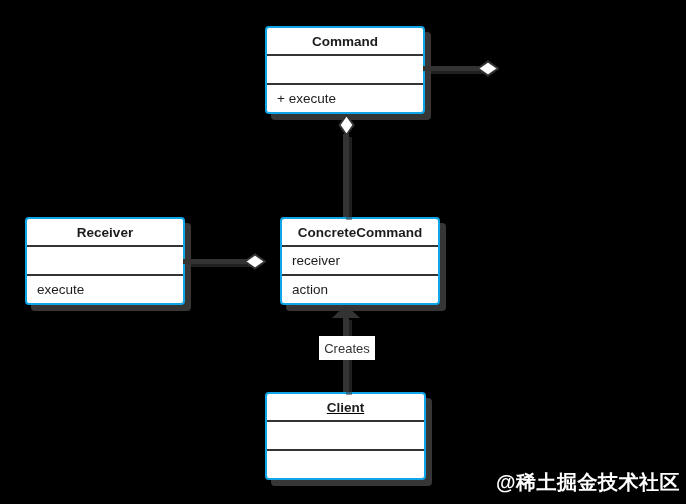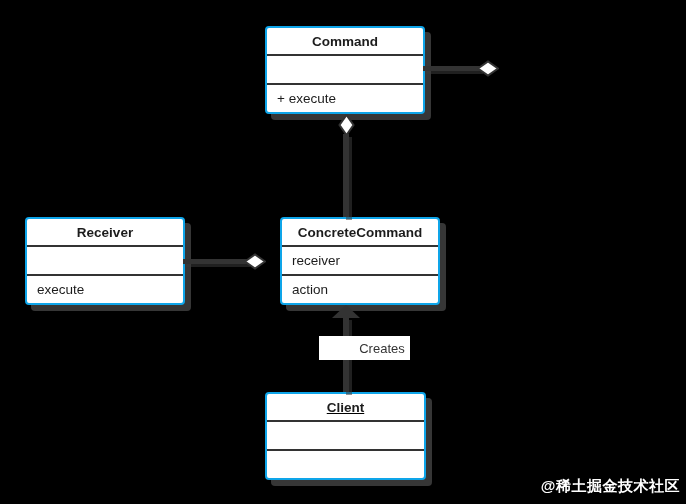--- a/index.html
+++ b/index.html
@@ -30,25 +30,25 @@
   .diamond { position:absolute; display:block; }
   .arrow-up {
     position:absolute; width:0; height:0;
     border-left:14px solid transparent;
     border-right:14px solid transparent;
     border-bottom:13px solid #333333;
   }
   .edge-label {
     position:absolute; background:#ffffff;
     display:flex; align-items:center; justify-content:center;
-    font-size:13px; color:#333333;padding-left:35px;
+    font-size:13px; color:#333333;
   }
   .watermark {
     position:absolute; right:6px; bottom:8px;
-    color:#ffffff; font-size:15px; font-weight:bold;
+    color:#ffffff; font-size:20px; font-weight:bold;
     letter-spacing:0.5px;
     text-shadow:0 0 3px #000000, 1px 1px 2px #000000;
   }
 </style>
 </head>
 <body>
 
 <div id="canvas">
 
   <div class="uml-box" style="left:265px; top:26px; width:160px;">

